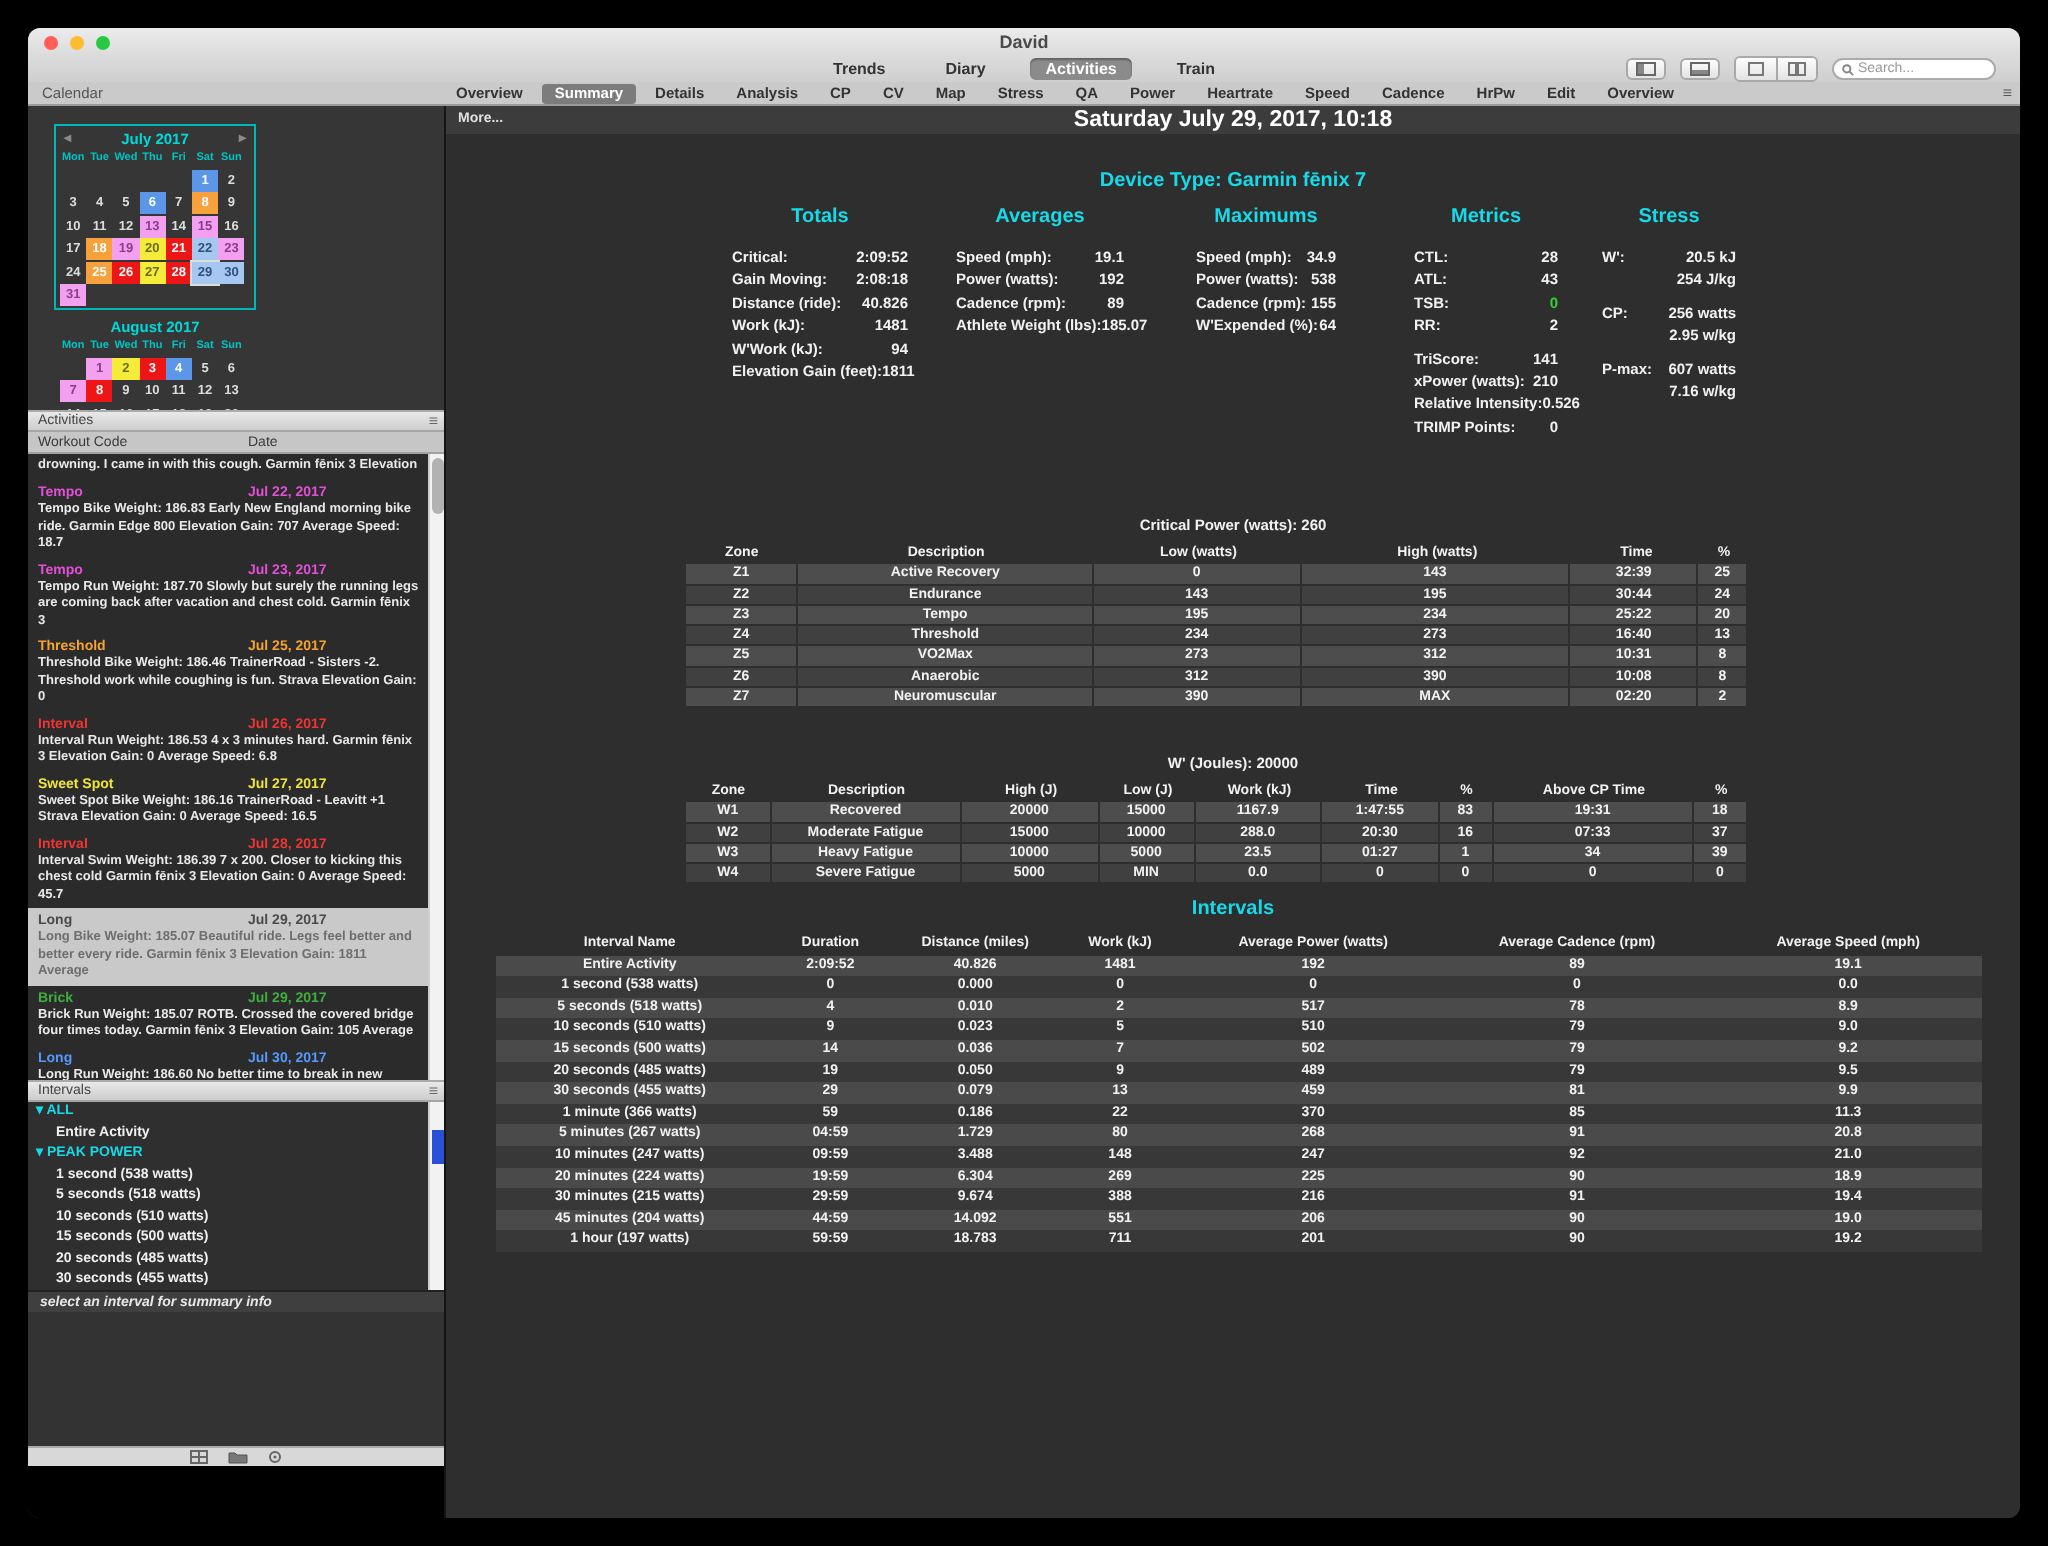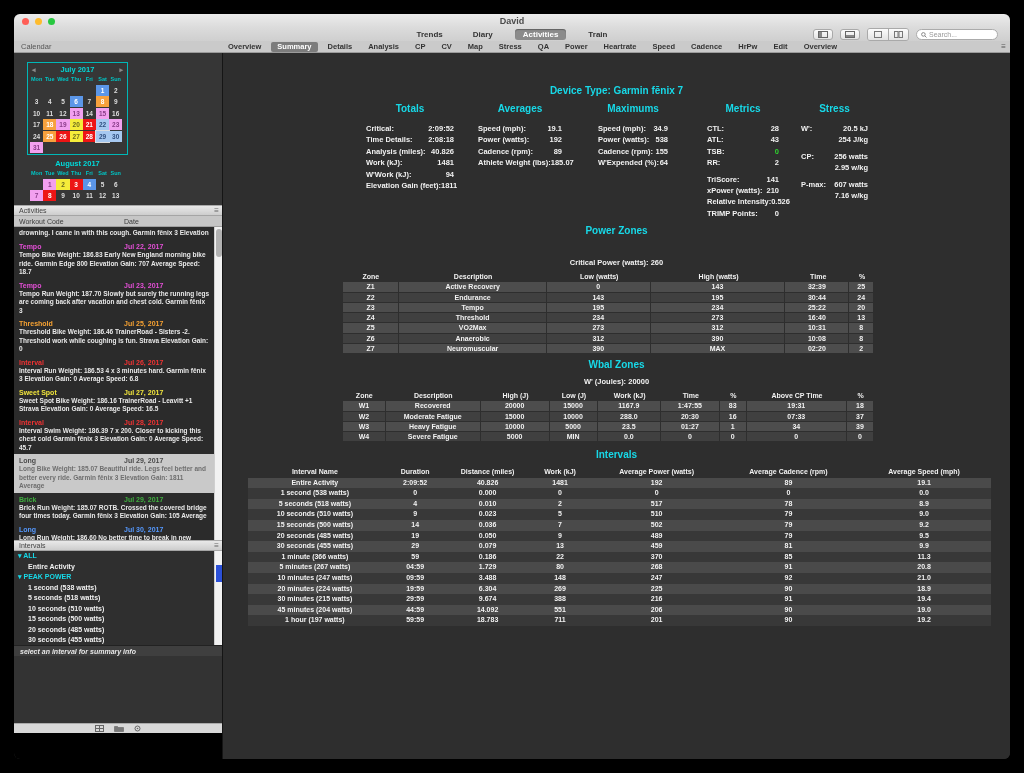--- a/index.html
+++ b/index.html
@@ -380,35 +380,39 @@
             <path d="M0.5 1.5 h3 l1 1 h5 v4 h-9 z" fill="#777" stroke="#555" stroke-width="0.5"></path>
           </svg>
         <svg width="7" height="7">
             <circle cx="3.5" cy="3.5" r="2.5" fill="none" stroke="#666"></circle>
             <circle cx="3.5" cy="3.5" r="0.8" fill="#666"></circle>
           </svg>
       </div>
     </div>
 
     <div class="main">
+      <div class="more-strip">
+        <span class="more-btn">More...</span>
+        <span class="date-title">Saturday July 29, 2017, 10:18</span>
+      </div>
       <div class="device-line" style="color:#17d9e8;">Device Type: Garmin fēnix 7</div>
 
       <div id="summary-cols">
           <div class="sum-col" style="left: 143px; width: 88px; top: 50px;">
             <div class="sum-head" style="color: rgb(23, 217, 232);">Totals</div>
             <div class="sum-row">
               <span class="l">Critical:</span>
               <span class="v">2:09:52</span>
             </div>
             <div class="sum-row">
-              <span class="l">Time Details:</span>
+              <span class="l">Gain Moving:</span>
               <span class="v">2:08:18</span>
             </div>
             <div class="sum-row">
-              <span class="l">Analysis (miles):</span>
+              <span class="l">Distance (ride):</span>
               <span class="v">40.826</span>
             </div>
             <div class="sum-row">
               <span class="l">Work (kJ):</span>
               <span class="v">1481</span>
             </div>
             <div class="sum-row">
               <span class="l">W'Work (kJ):</span>
               <span class="v">94</span>
             </div>
@@ -512,21 +516,20 @@
               <span class="l">P-max:</span>
               <span class="v">607 watts</span>
             </div>
             <div class="sum-row">
               <span class="l"></span>
               <span class="v">7.16 w/kg</span>
             </div>
           </div>
         </div>
 
-      <div class="section-title" style="top:172px; color:#17d9e8;">Power Zones</div>
       <div class="section-sub" style="top:205px;">Critical Power (watts): 260</div>
       <div class="ztable" id="pz-table" style="top:219px;">
           <div class="hrow">
             <div class="cell" style="width: 10.5%;">Zone</div>
             <div class="cell" style="width: 28%;">Description</div>
             <div class="cell" style="width: 19.5%;">Low (watts)</div>
             <div class="cell" style="width: 25.5%;">High (watts)</div>
             <div class="cell" style="width: 12%;">Time</div>
             <div class="cell" style="width: 4.5%;">%</div>
           </div>
@@ -581,21 +584,20 @@
           <div class="drow odd">
             <div class="cell" style="width: 10.5%;">Z7</div>
             <div class="cell" style="width: 28%;">Neuromuscular</div>
             <div class="cell" style="width: 19.5%;">390</div>
             <div class="cell" style="width: 25.5%;">MAX</div>
             <div class="cell" style="width: 12%;">02:20</div>
             <div class="cell" style="width: 4.5%;">2</div>
           </div>
         </div>
 
-      <div class="section-title" style="top:306px; color:#17d9e8;">Wbal Zones</div>
       <div class="section-sub" style="top:324px;">W' (Joules): 20000</div>
       <div class="ztable" id="wb-table" style="top:338px;">
           <div class="hrow">
             <div class="cell" style="width: 8%;">Zone</div>
             <div class="cell" style="width: 18%;">Description</div>
             <div class="cell" style="width: 13%;">High (J)</div>
             <div class="cell" style="width: 9%;">Low (J)</div>
             <div class="cell" style="width: 12%;">Work (kJ)</div>
             <div class="cell" style="width: 11%;">Time</div>
             <div class="cell" style="width: 5%;">%</div>

